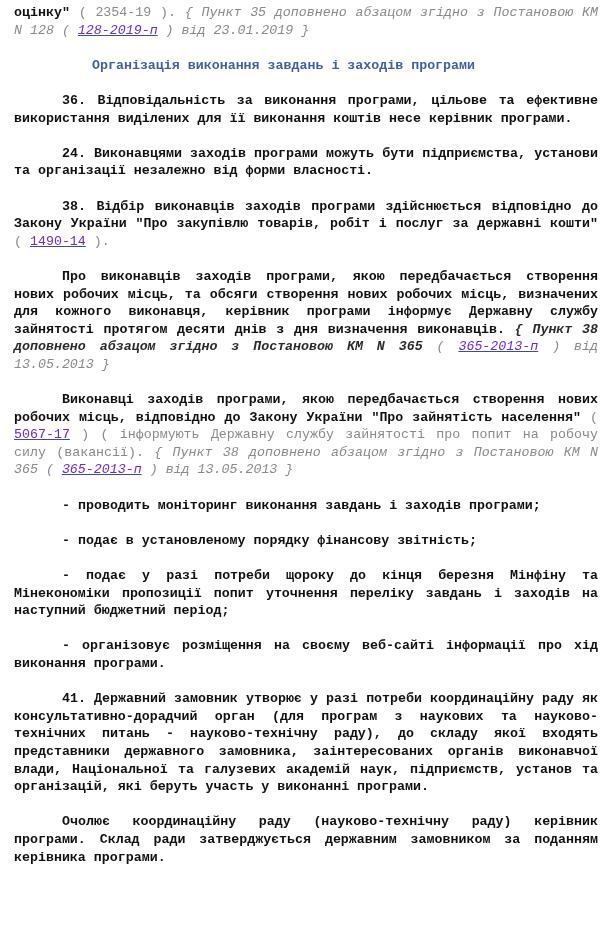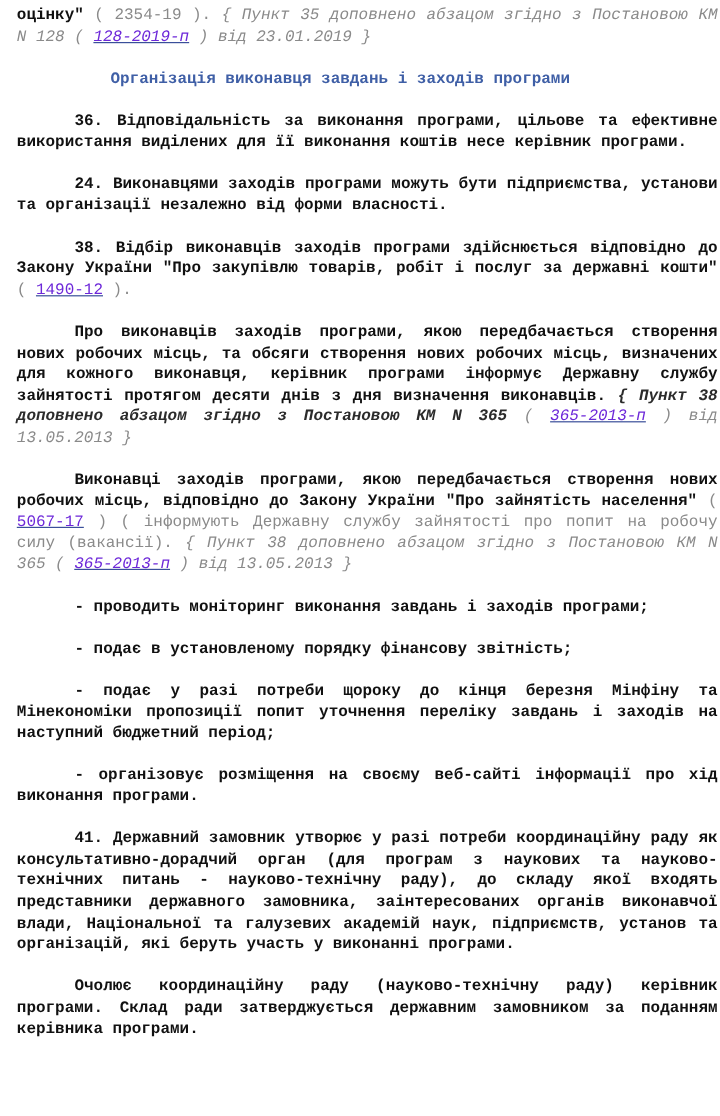--- a/index.html
+++ b/index.html
@@ -65,28 +65,28 @@
   </style>
 </head>
 <body>
 
 <div class="doc">
 
   <p class="first-line">
     <span>оцінку"</span><span class="grey"> ( </span><span class="grey">2354-19</span><span class="grey"> ). </span><span class="note">{ Пункт 35 доповнено абзацом згідно з Постановою КМ N 128 ( </span><a class="ref italic" href="#">128-2019-п</a><span class="note"> ) від 23.01.2019 }</span>
   </p>
 
-  <div class="heading">Організація виконавця завдань і заходів програми</div>
+  <div class="heading">Організація виконання завдань і заходів програми</div>
 
   <p class="p indent">36. Відповідальність за виконання програми, цільове та ефективне використання виділених для її виконання коштів несе керівник програми.</p>
 
   <p class="p indent">24. Виконавцями заходів програми можуть бути підприємства, установи та організації незалежно від форми власності.</p>
 
   <p class="p indent">
-    <span>38. Відбір виконавців заходів програми здійснюється відповідно до Закону України "Про закупівлю товарів, робіт і послуг за державні кошти"</span><span class="grey"> ( </span><a class="ref" href="#">1490-12</a><span class="grey"> ).</span>
+    <span>38. Відбір виконавців заходів програми здійснюється відповідно до Закону України "Про закупівлю товарів, робіт і послуг за державні кошти"</span><span class="grey"> ( </span><a class="ref" href="#">1490-14</a><span class="grey"> ).</span>
   </p>
 
   <p class="p indent">
     <span>Про виконавців заходів програми, якою передбачається створення нових робочих місць, та обсяги створення нових робочих місць, визначених для кожного виконавця, керівник програми інформує Державну службу зайнятості протягом десяти днів з дня визначення виконавців. </span><span class="note-bold">{ Пункт 38 доповнено абзацом згідно з Постановою КМ N 365</span><span class="note"> ( </span><a class="ref italic" href="#">365-2013-п</a><span class="note"> ) від 13.05.2013 }</span>
   </p>
 
   <p class="p indent">
     <span>Виконавці заходів програми, якою передбачається створення нових робочих місць, відповідно до Закону України "Про зайнятість населення"</span><span class="grey"> ( </span><a class="ref" href="#">5067-17</a><span class="grey"> ) ( інформують Державну службу зайнятості про попит на робочу силу (вакансії). </span><span class="note">{ Пункт 38 доповнено абзацом згідно з Постановою КМ N 365 ( </span><a class="ref italic" href="#">365-2013-п</a><span class="note"> ) від 13.05.2013 }</span>
   </p>
 

